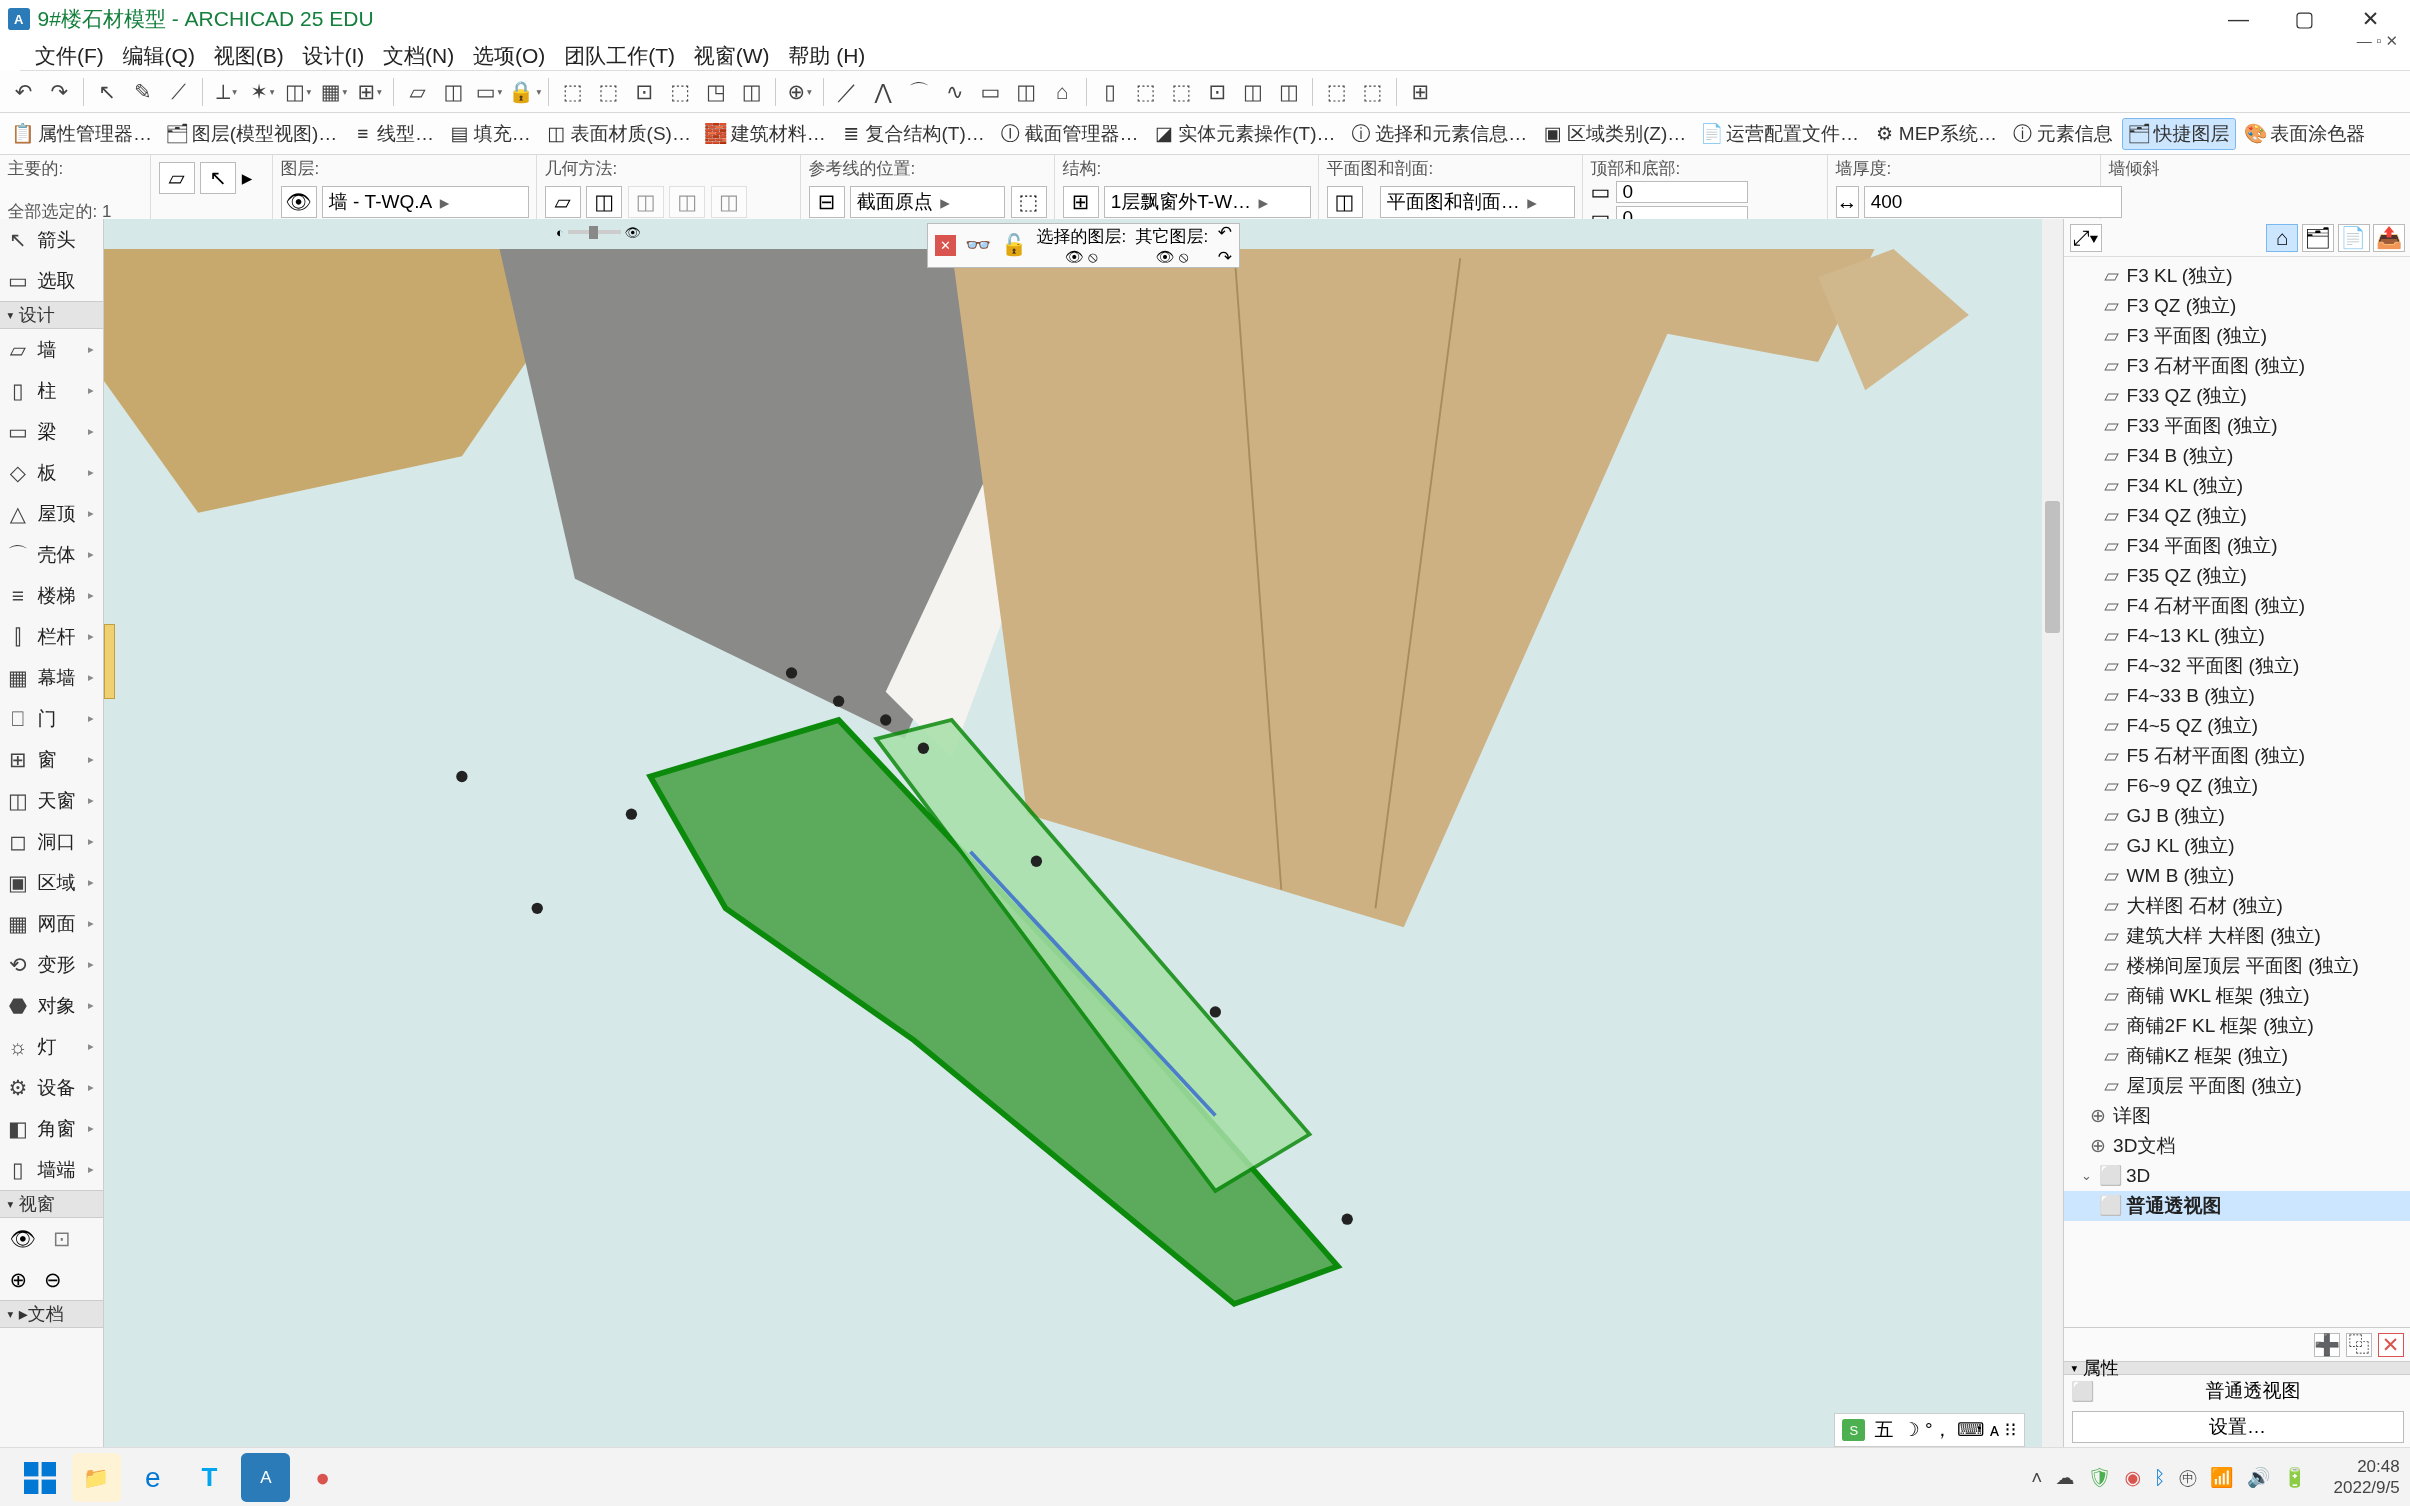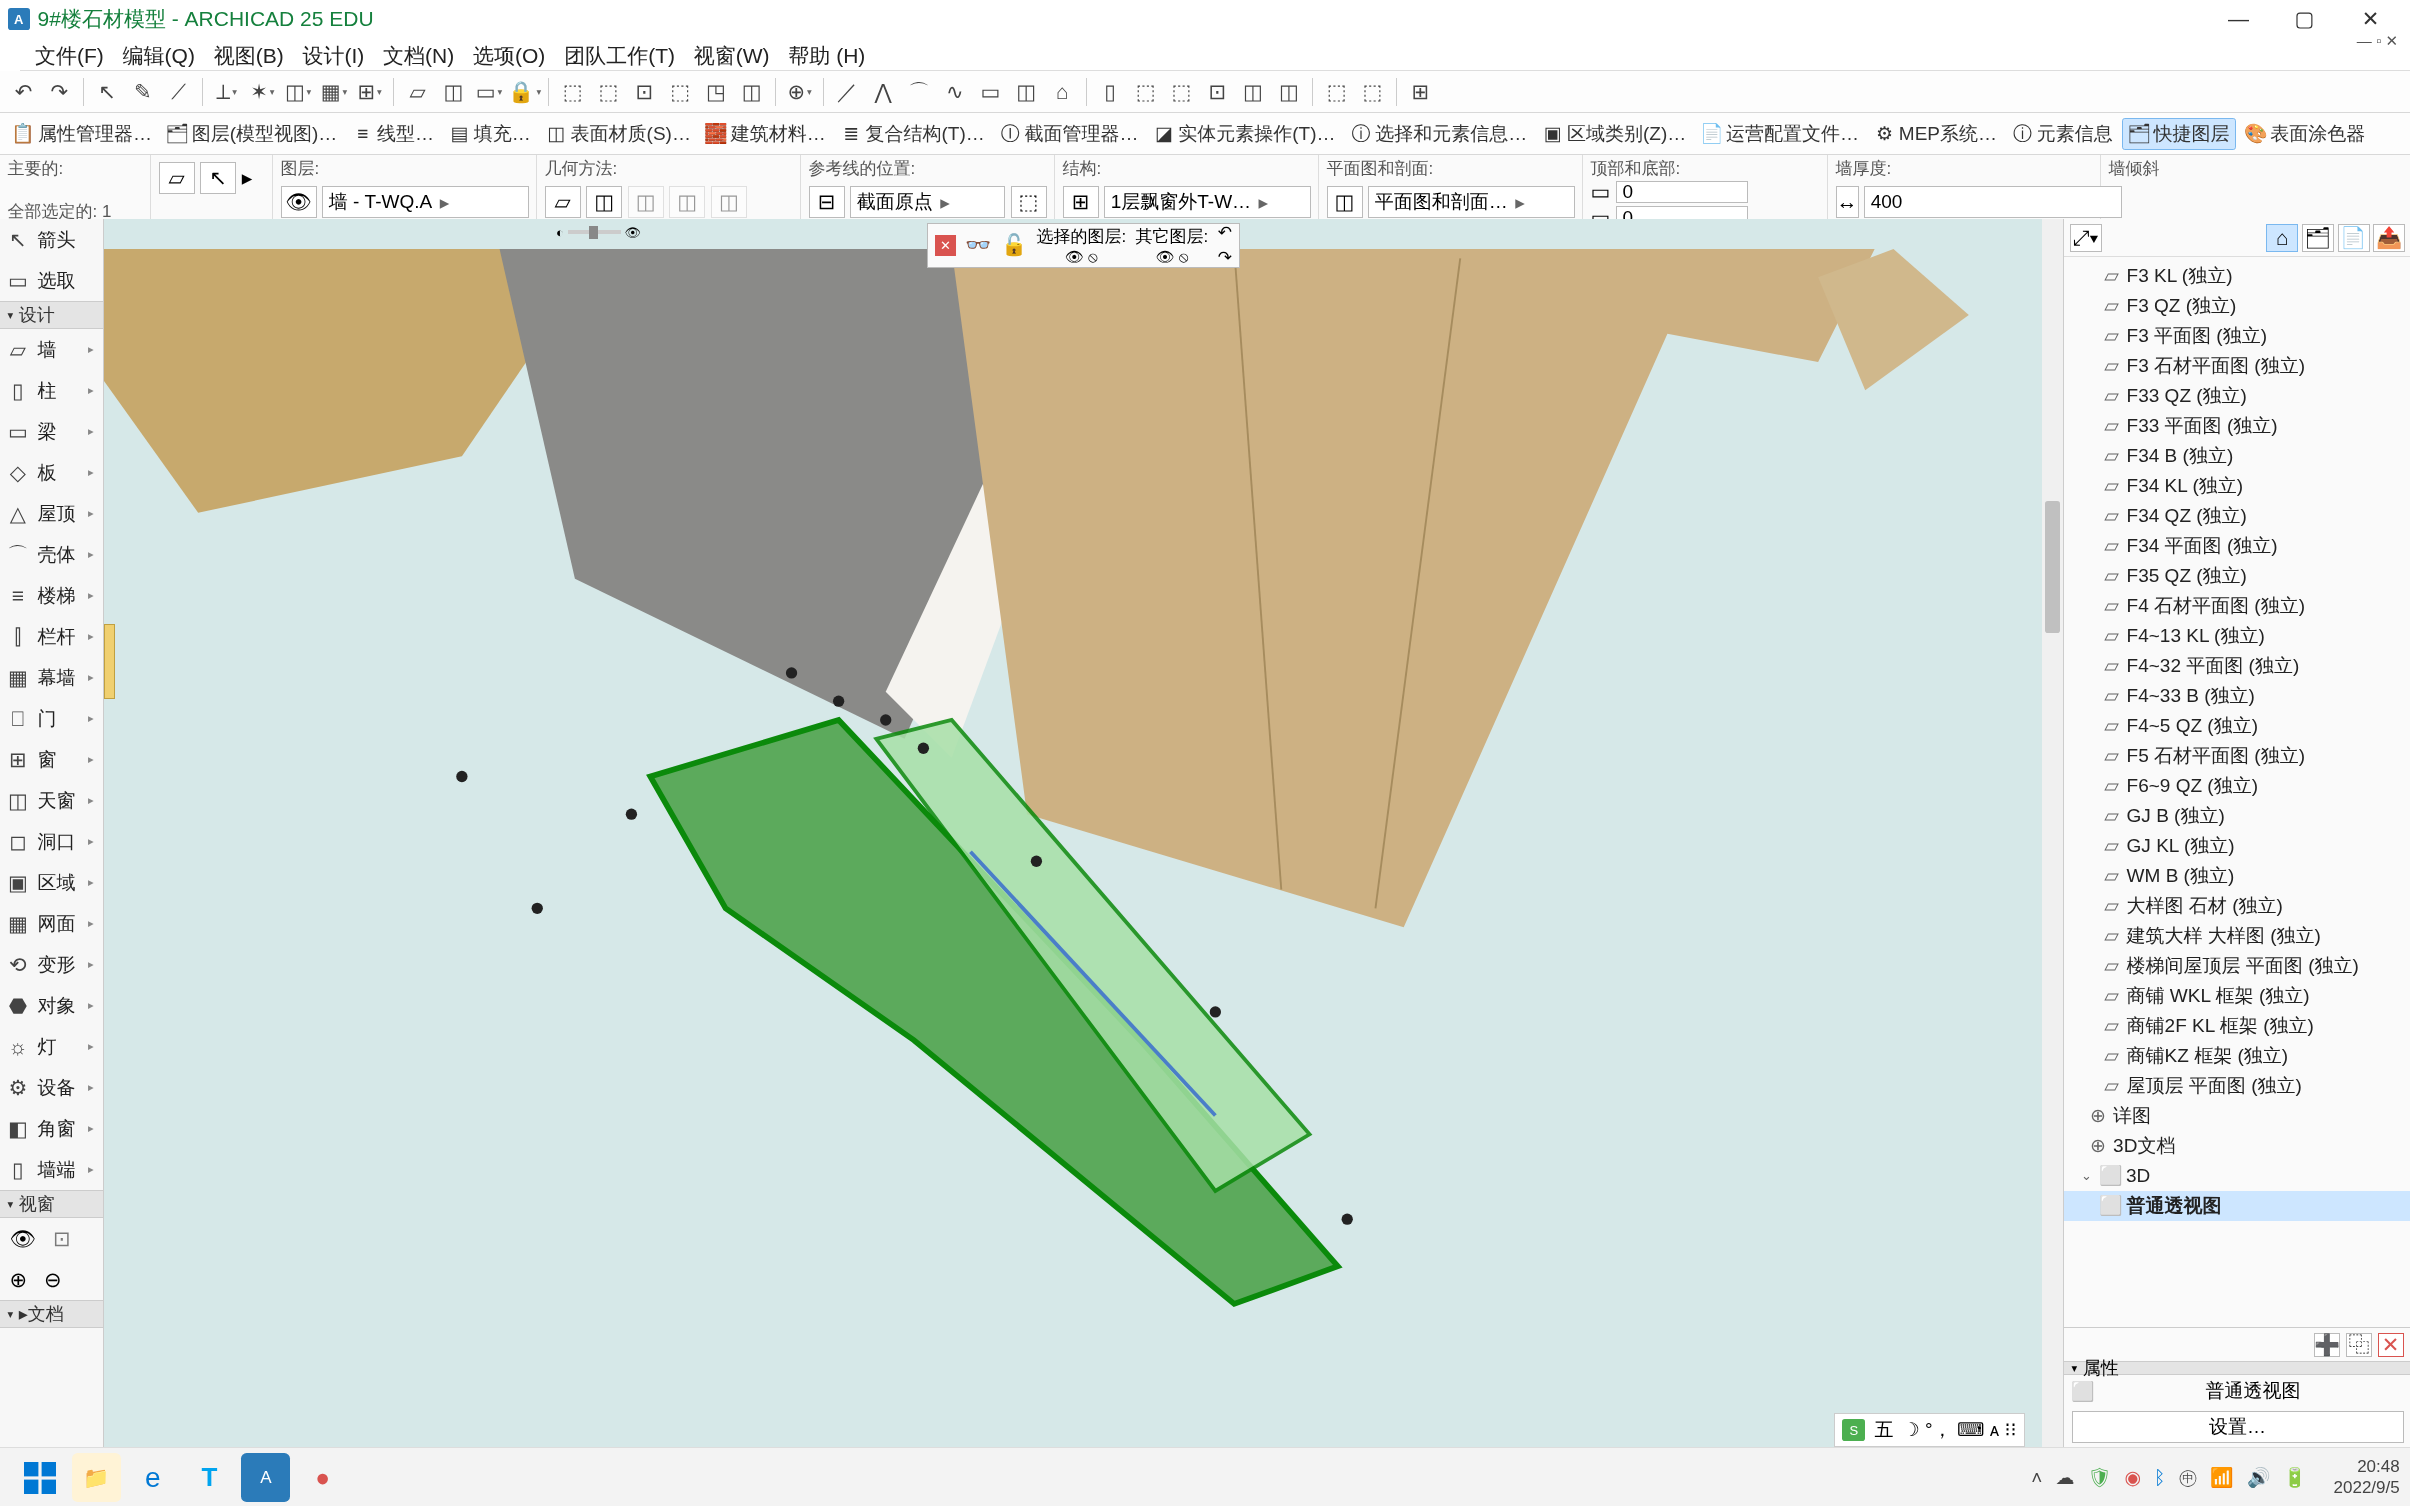--- a/index.html
+++ b/index.html
@@ -300,21 +300,21 @@
       <div class="ico-box">⊞</div>
       <div class="info-drop" style="flex:1;">
           <span>1层飘窗外T-W…</span>
         </div>
     </div>
   </div>
   <div class="info-section" style="width:264px;">
     <div class="info-label">平面图和剖面:</div>
     <div class="info-body">
       <div class="ico-box">◫</div>
-      <div class="info-drop" style="flex:1;">
+      <div class="info-drop" style="flex:1;margin-left:12px;">
           <span>平面图和剖面…</span>
         </div>
     </div>
   </div>
   <div class="info-section" style="width:245px;">
     <div class="info-label">顶部和底部:</div>
     <div style="display:flex;flex-direction:column;gap:1.9px;">
       <div style="display:flex;align-items:center;gap:5.6px;">
         <span>▭</span>
         <input class="info-input" style="width: 132px; height: 22.6px;" value="0">

